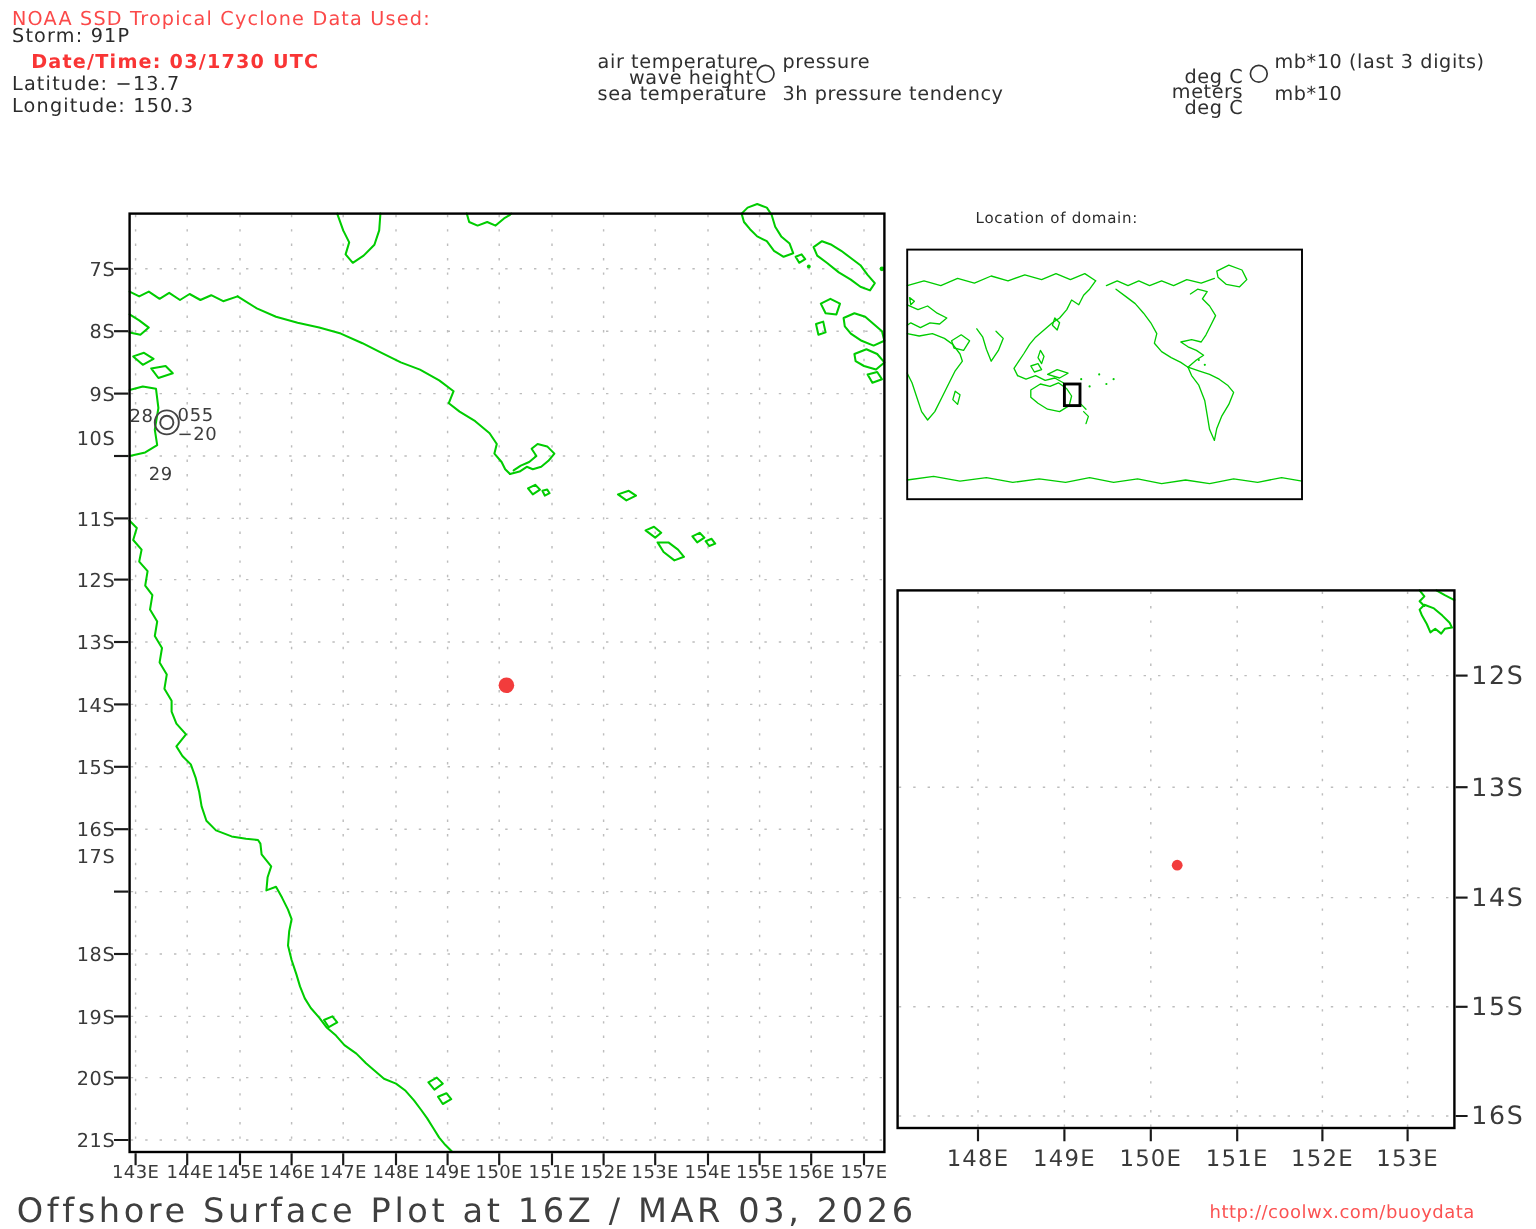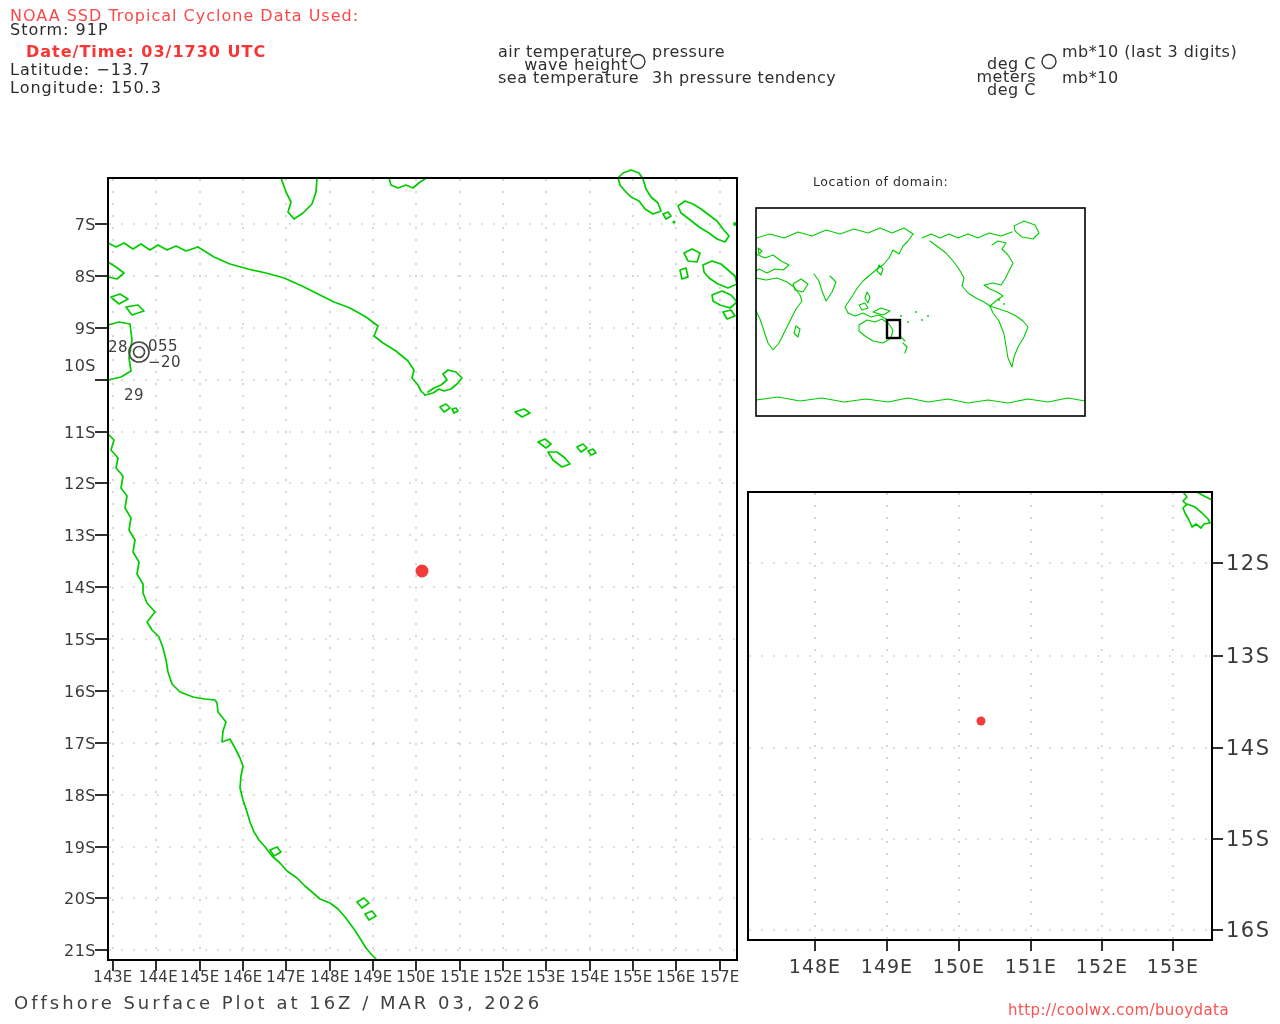--- a/index.html
+++ b/index.html
@@ -17,21 +17,21 @@
   .loctitle{font-size:12.5px;letter-spacing:0.6px;color:#2b2b2b;}
   .mylbl{position:absolute;left:40px;width:56px;text-align:right;font-size:16px;
          color:#3a3a3a;letter-spacing:0.5px;white-space:nowrap;}
   .mxlbl{position:absolute;top:968px;width:44px;text-align:center;font-size:15px;
          color:#3a3a3a;letter-spacing:0.3px;white-space:nowrap;}
   .zylbl{position:absolute;left:1226px;font-size:21px;color:#3a3a3a;letter-spacing:1.5px;white-space:nowrap;}
   .zxlbl{position:absolute;top:955px;width:64px;text-align:center;font-size:19px;
          color:#3a3a3a;letter-spacing:1px;white-space:nowrap;}
   .stn{position:absolute;font-size:15px;color:#3d3d3d;letter-spacing:0.5px;white-space:nowrap;}
   .stnr{width:30px;text-align:right;}
-  .ftitle{font-size:18px;letter-spacing:3px;color:#3f3f3f;}
+  .ftitle{font-size:28px;letter-spacing:3px;color:#3f3f3f;}
   .furl{font-size:15px;letter-spacing:0.4px;color:#fb5252;}
 </style>
 </head>
 <body>
 
 <div id="page">
 
 <svg id="gfx" width="1280" height="1024" viewBox="0 0 1280 1024">
 
   <g stroke="#bdbdbd" stroke-width="1.2" stroke-dasharray="2 10">
@@ -231,21 +231,21 @@
   <div class="mylbl" style="top:215px;">7S</div>
   <div class="mylbl" style="top:267px;">8S</div>
   <div class="mylbl" style="top:319px;">9S</div>
   <div class="mylbl" style="top:356px;">10S</div>
   <div class="mylbl" style="top:423px;">11S</div>
   <div class="mylbl" style="top:474px;">12S</div>
   <div class="mylbl" style="top:526px;">13S</div>
   <div class="mylbl" style="top:578px;">14S</div>
   <div class="mylbl" style="top:630px;">15S</div>
   <div class="mylbl" style="top:682px;">16S</div>
-  <div class="mylbl" style="top:734px;">17S</div>
+  <div class="mylbl" style="top:704px;">17S</div>
   <div class="mylbl" style="top:786px;">18S</div>
   <div class="mylbl" style="top:838px;">19S</div>
   <div class="mylbl" style="top:889px;">20S</div>
   <div class="mylbl" style="top:941px;">21S</div>
 
   <div class="mxlbl" style="left:91px;">143E</div>
   <div class="mxlbl" style="left:134px;text-align:right;">144E</div>
   <div class="mxlbl" style="left:178px;">145E</div>
   <div class="mxlbl" style="left:221px;">146E</div>
   <div class="mxlbl" style="left:264px;">147E</div>

